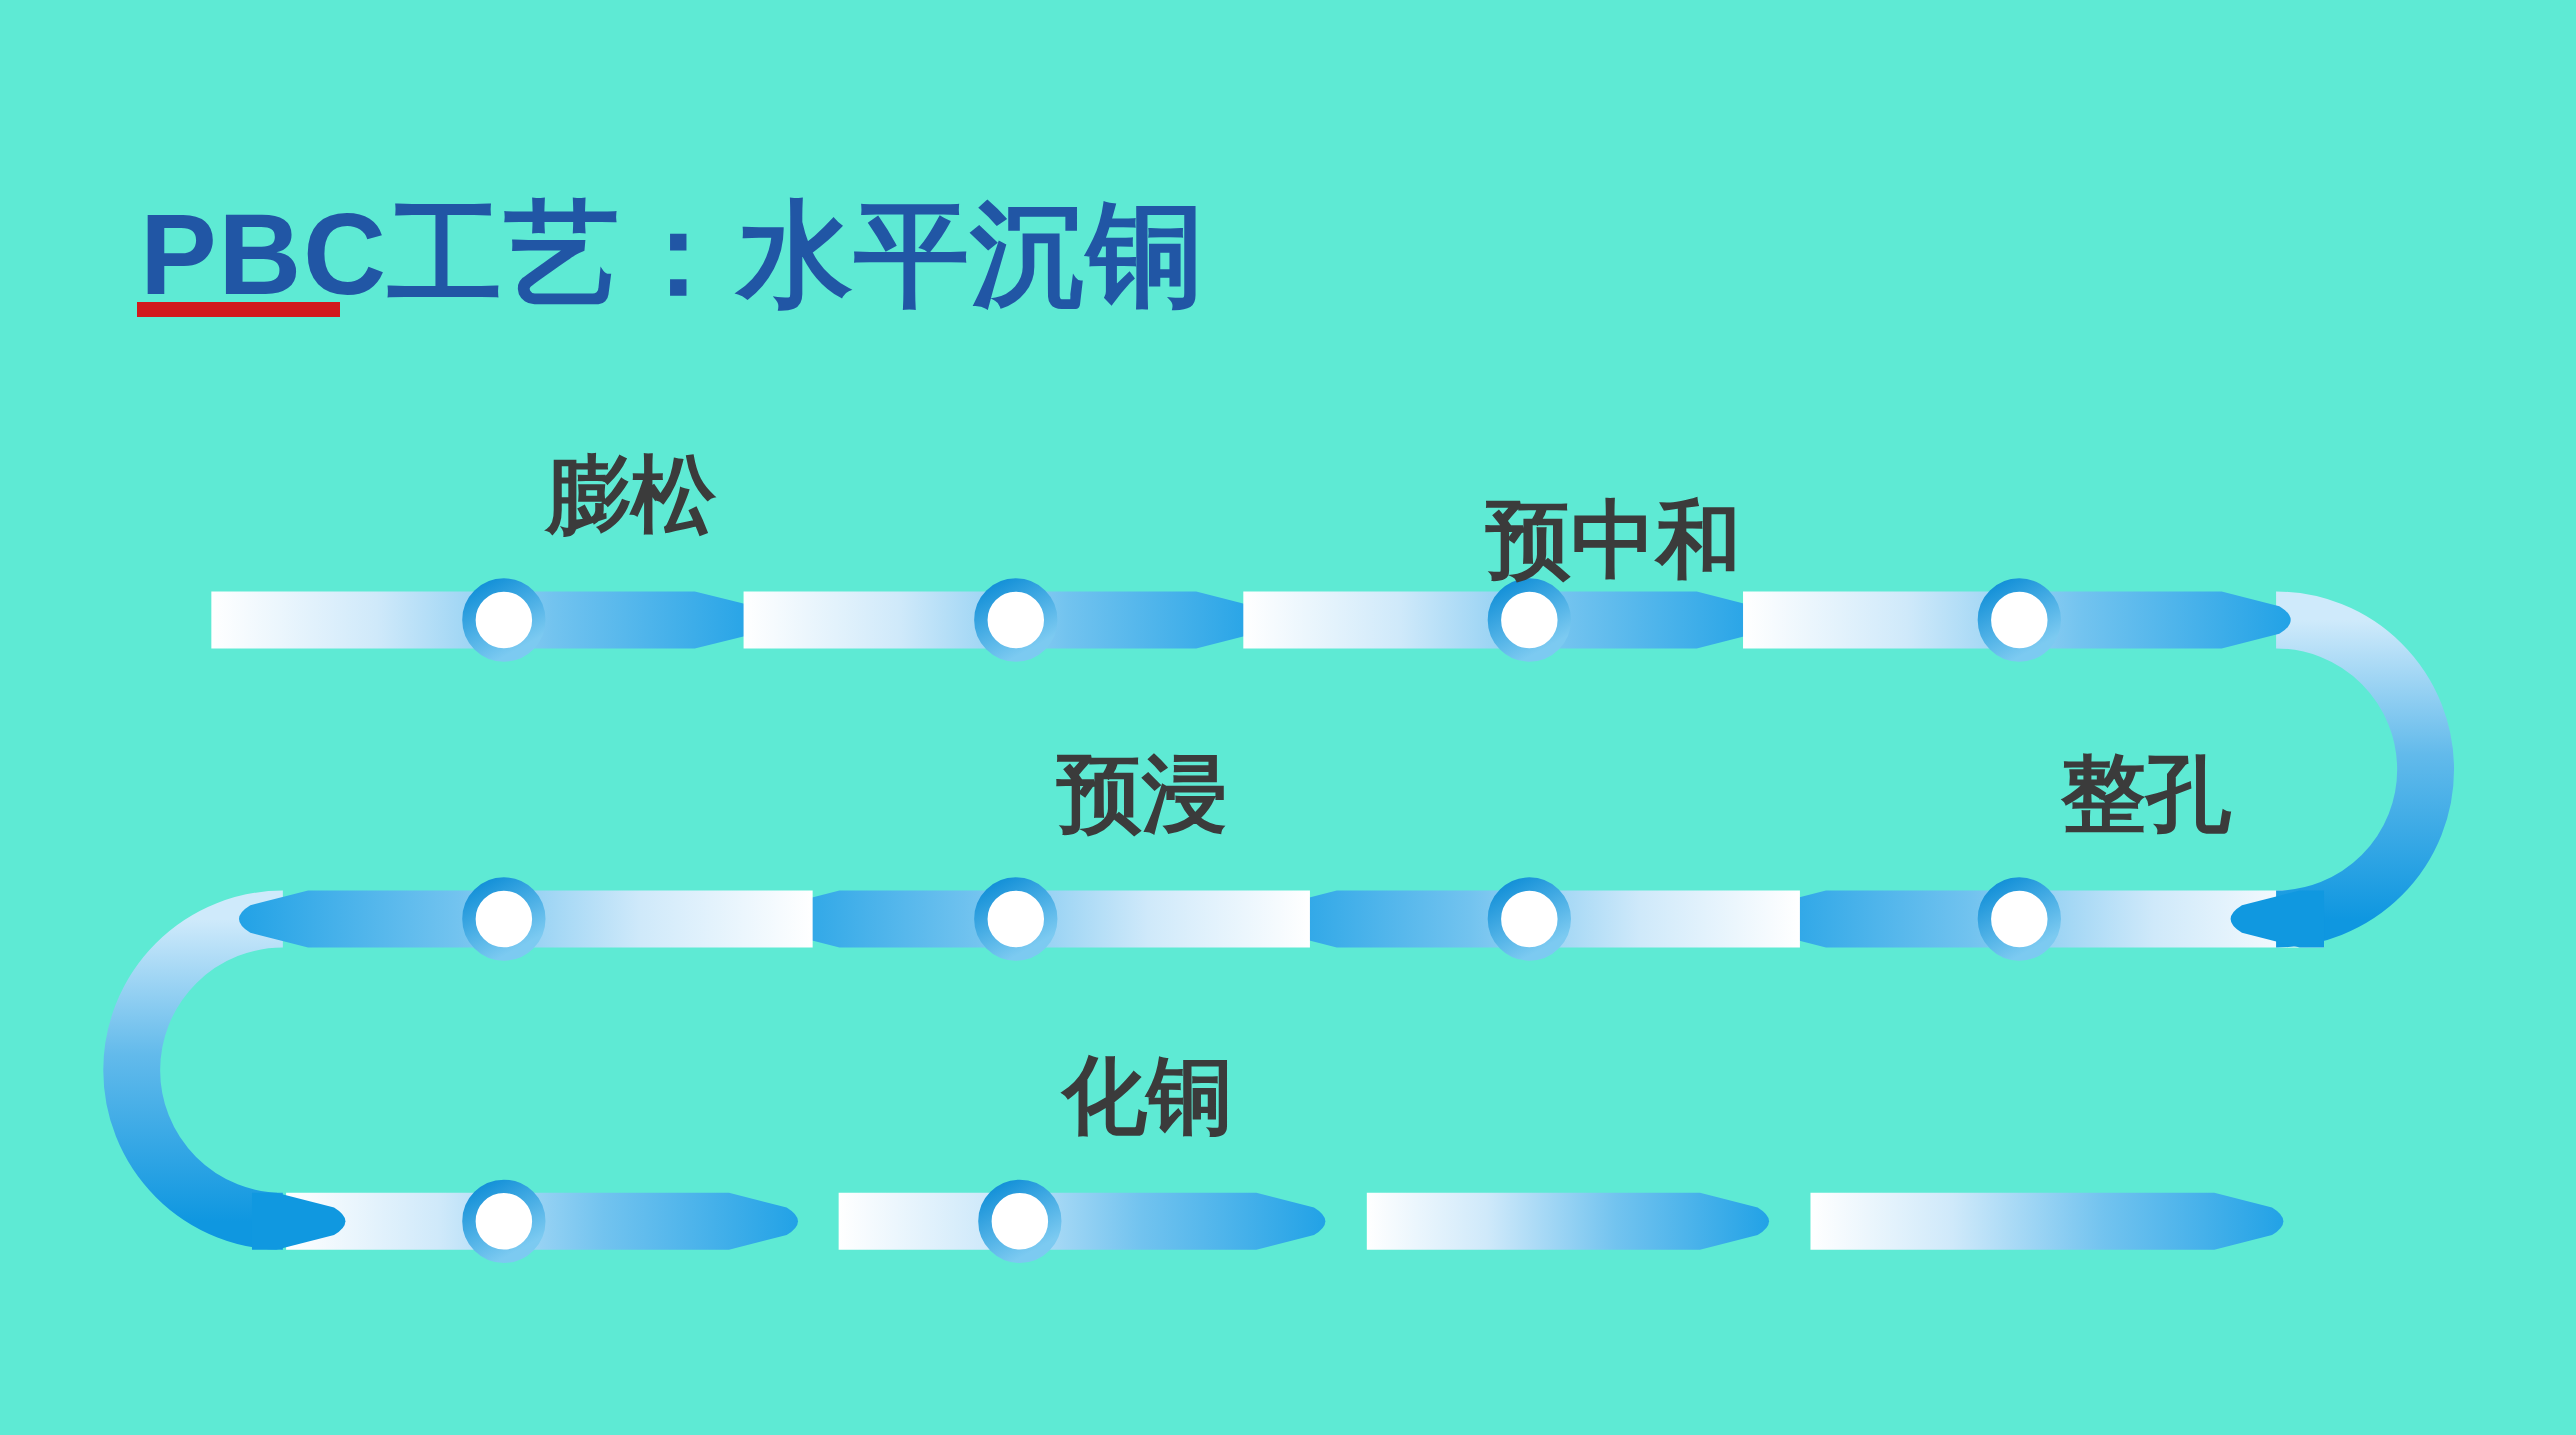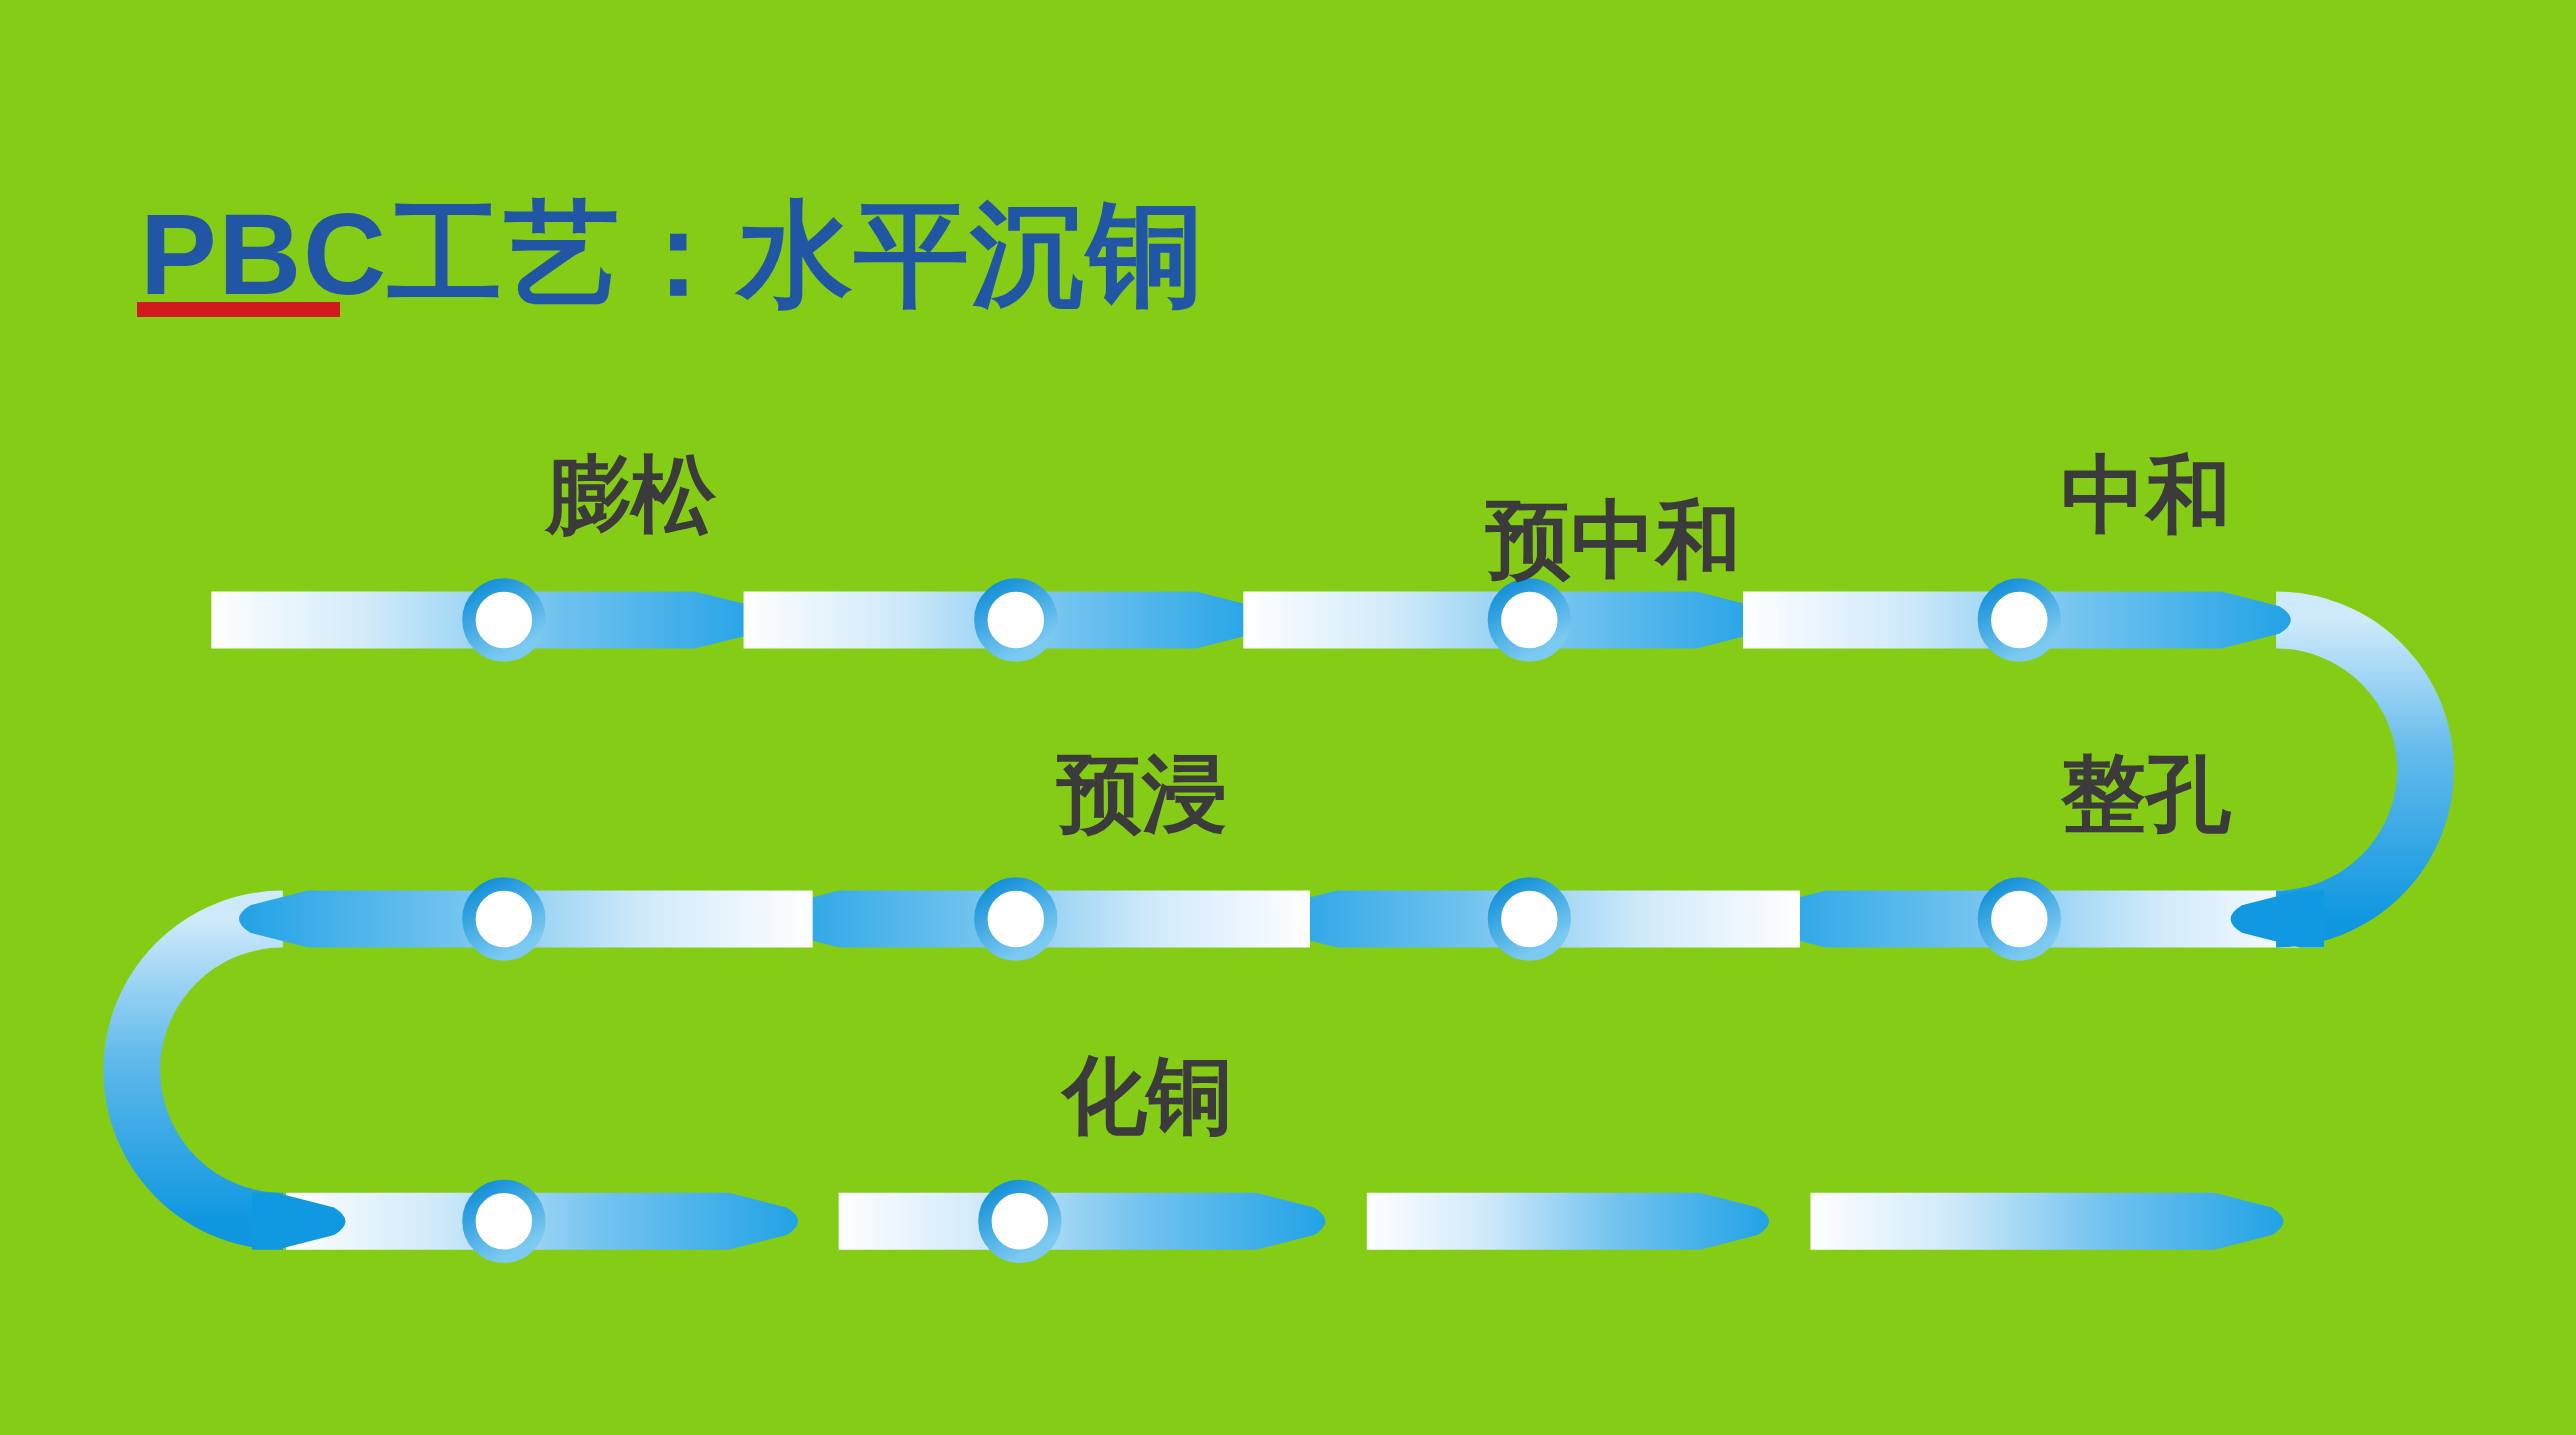--- a/index.html
+++ b/index.html
@@ -1,17 +1,17 @@
 <!DOCTYPE html>
 <html style="font-size:13px"><head>
 <meta charset="utf-8">
 <style>
   html,body{margin:0;padding:0;background:#ffffff;}
   body{width:2576px;height:1435px;font-family:"Liberation Sans","DejaVu Sans",sans-serif;}
-  .stage{position:relative;width:2576px;height:1435px;background:#84cc16;overflow:hidden;}
+  .stage{position:relative;width:2576px;height:1435px;background:#5eead4;overflow:hidden;}
   .flow-svg{position:absolute;left:0;top:0;width:2576px;height:1435px;}
   .page-title{
     position:absolute;left:140px;top:120px;
     font-size:115px;font-weight:bold;color:#2156a5;
     letter-spacing:1.6px;white-space:nowrap;line-height:1;
   }
   .title-underline{
     position:absolute;left:137px;top:302px;width:203px;height:14.6px;background:#d2191d;
   }
   .step-label{
@@ -100,21 +100,20 @@
       <circle cx="620" cy="1503" r="43"></circle>
       <circle cx="1255" cy="1503" r="43"></circle>
     </g>
   </svg>
 
   <h1 class="page-title">PBC工艺：水平沉铜</h1>
   <div class="title-underline"></div>
 
   <div class="step-label row1 col1">膨松</div>
   <div class="step-label row1 col3">预中和</div>
-  <div class="step-label row1 col4">中和</div>
 
   <div class="step-label row2 col2">预浸</div>
   <div class="step-label row2 col4">整孔</div>
 
   <div class="step-label row3 col2b">化铜</div>
 
 </div>
 
 
 </body></html>

